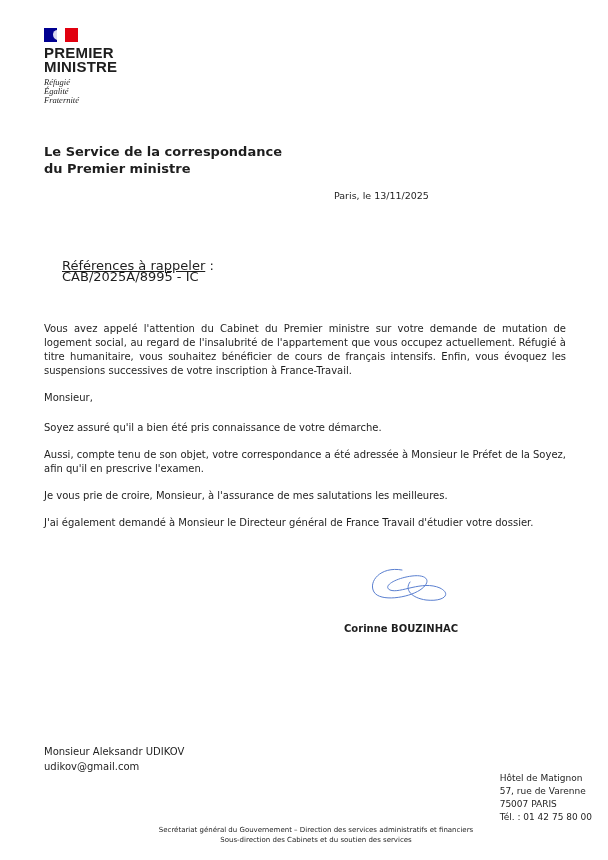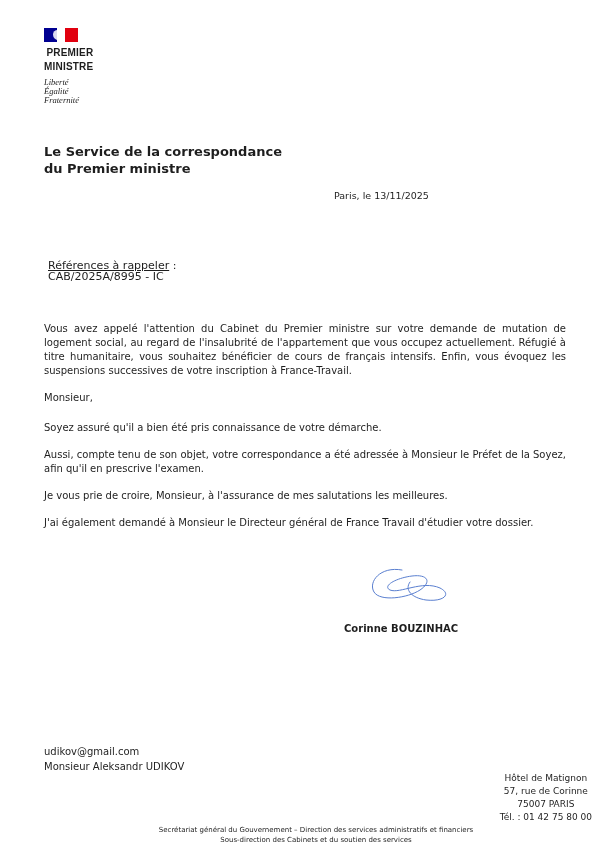--- a/index.html
+++ b/index.html
@@ -8,51 +8,51 @@
       font-family: "DejaVu Sans", sans-serif; color: #1e1e1e;
     }
     .abs { position: absolute; }
     
     .logo { left: 44px; top: 28px; }
     .flag { width: 34px; height: 14px; display: flex; position: relative; }
     .flag .blue { width: 13px; height: 14px; background: #000091; }
     .flag .white { width: 8px; height: 14px; background: #ffffff; }
     .flag .red { width: 13px; height: 14px; background: #e1000f; }
     .flag .mar { position: absolute; left: 9px; top: 2px; width: 10px; height: 10px; border-radius: 50% 50% 40% 60%; background: #ffffff; opacity: 0.85; }
-    .logo-title { font-family: "Liberation Sans", sans-serif; font-weight: bold; font-size: 10px; line-height: 14px; color: #1e1e1e; margin-top: 4px; letter-spacing: 0.2px; text-align: right; }
+    .logo-title { font-family: "Liberation Sans", sans-serif; font-weight: bold; font-size: 15px; line-height: 14px; color: #1e1e1e; margin-top: 4px; letter-spacing: 0.2px; }
     .motto { font-family: "Liberation Serif", serif; font-style: italic; font-size: 8.5px; line-height: 9px; color: #1e1e1e; margin-top: 4px; }
     
     .sender { left: 44px; top: 143px; font-family: "DejaVu Sans", sans-serif; font-weight: bold; font-size: 13px; line-height: 17px; color: #1e1e1e; }
     .date { left: 334px; top: 190px; font-size: 9.5px; color: #1e1e1e; }
-    .refs { left: 48px; top: 260px; font-size: 11px; line-height: 11px; }
+    .refs { left: 62px; top: 260px; font-size: 13px; line-height: 11px; }
     .refs .label { text-decoration: underline; }
     .body-text { left: 44px; top: 322px; width: 522px; font-size: 10px; line-height: 14px; text-align: justify; }
     .body-text p { margin: 0 0 13px 0; }
     .signature { left: 360px; top: 560px; width: 100px; height: 50px; }
     .signer { left: 344px; top: 623px; font-size: 10px; font-weight: bold; }
     .recipient { left: 44px; top: 744px; font-size: 10px; line-height: 15px; }
-    .address { right: 16px; top: 772px; text-align: center; font-size: 9px; line-height: 13px; }
+    .address { right: 16px; top: 772px; text-align: left; font-size: 9px; line-height: 13px; }
     .footer { left: 12px; top: 825px; width: 608px; text-align: center; font-size: 7px; line-height: 10px; color: #1e1e1e; }
   </style>
 </head>
 <body>
 
 <div class="abs logo">
   <div class="flag">
     <div class="blue"></div>
       <div class="white"></div>
       <div class="red"></div>
     <div class="mar"></div>
   </div>
   <div class="logo-title">
     <div>PREMIER</div>
     <div>MINISTRE</div>
   </div>
   <div class="motto">
-    <div>Liberté</div>
+    <div>Réfugié</div>
     <div>Égalité</div>
     <div>Fraternité</div>
   </div>
 </div>
 
 <div class="abs sender">
   <div>Le Service de la correspondance</div>
   <div>du Premier ministre</div>
 </div>
 
@@ -72,27 +72,27 @@
   <p>J'ai également demandé à Monsieur le Directeur général de France Travail d'étudier votre dossier.</p>
 </div>
 
 <svg class="abs signature" viewBox="0 0 100 50">
   <path d="M42 10 C 20 6, 8 22, 14 32 C 20 42, 48 38, 60 30 C 72 22, 68 14, 52 16 C 36 18, 22 26, 30 30 C 40 34, 62 20, 80 28 C 92 34, 84 42, 66 40 C 52 38, 44 30, 50 22" fill="none" stroke="#5a7fd0" stroke-width="1" stroke-linecap="round"></path>
 </svg>
 
 <div class="abs signer">Corinne BOUZINHAC</div>
 
 <div class="abs recipient">
+  <div>Monsieur Aleksandr UDIKOV</div>
   <div>udikov@gmail.com</div>
-  <div>Monsieur Aleksandr UDIKOV</div>
 </div>
 
 <div class="abs address">
   <div>Hôtel de Matignon</div>
-  <div>57, rue de Corinne</div>
+  <div>57, rue de Varenne</div>
   <div>75007 PARIS</div>
   <div>Tél. : 01 42 75 80 00</div>
 </div>
 
 <div class="abs footer">
   <div>Secrétariat général du Gouvernement – Direction des services administratifs et financiers</div>
   <div>Sous-direction des Cabinets et du soutien des services</div>
 </div>
 
 </body></html>

